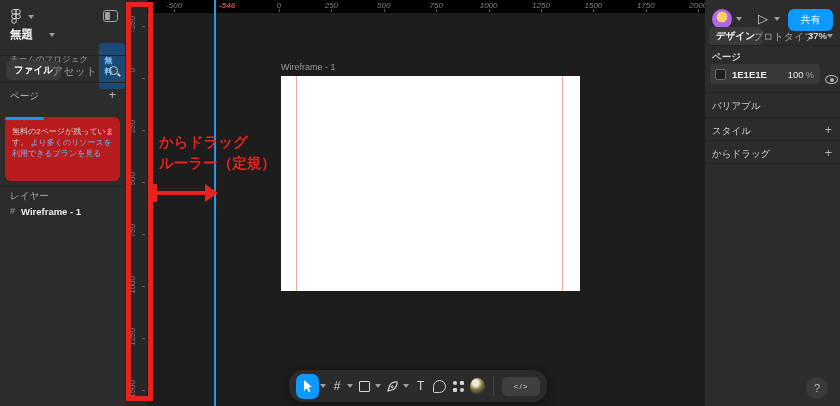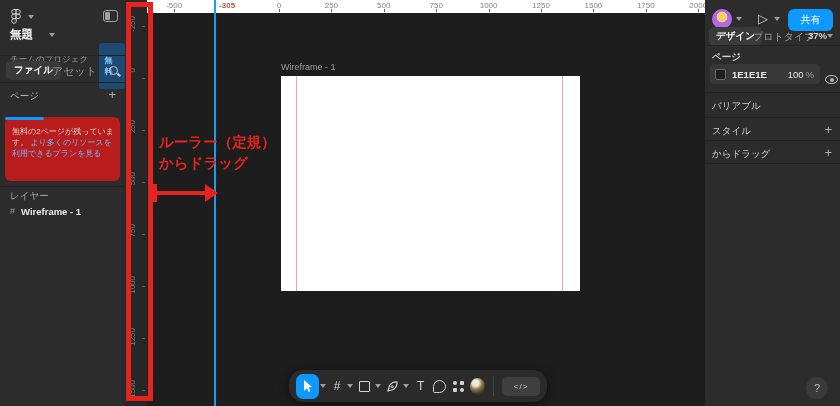--- a/index.html
+++ b/index.html
@@ -2,21 +2,21 @@
 <html style="--accent: #0d99ff; --annotation-red: #e6241d; --guide-blue: #1e9bf0; --badge-bg: #1d4a74; --badge-fg: #85c5f7; --link-blue: #6cb8f8;"><head>
 <meta charset="utf-8">
 <style>
   * { margin:0; padding:0; box-sizing:border-box; }
   html,body { width:840px; height:406px; overflow:hidden; background:#1e1e1e;
     font-family:"Liberation Sans","DejaVu Sans",sans-serif; }
   .abs { position:absolute; }
   #stage { position:relative; width:840px; height:406px; background:#1d1d1d; }
 
   
-  #h-ruler { left:125px; top:0; width:580px; height:13px; background:#ffffff; }
+  #h-ruler { left:125px; top:0; width:580px; height:13px; background:#000000;font-style:italic; }
   #v-ruler { left:125px; top:0; width:22px; height:406px; background:#272727; }
   .h-tick-label { position:absolute; top:1px; transform:translateX(-50%); font-size:8px; color:#828282; }
   .h-tick-mark { position:absolute; top:9px; width:1px; height:3px; background:#606060; }
   .v-tick-label { position:absolute; left:3px; font-size:8px; color:#828282;
      writing-mode:vertical-rl; transform:rotate(180deg); }
   .v-tick-mark { position:absolute; left:17px; width:3px; height:1px; background:#606060; }
   #guide-label { position:absolute; top:1px; font-size:8px; font-weight:bold; color:#c4504a; }
 
   
   #guide-line { left:215px; top:0; width:2px; height:406px; background:var(--guide-blue,#1e9bf0); z-index:4; }
@@ -151,21 +151,21 @@
       <span class="h-tick-label" style="left: 363.6px;">1000</span>
       <span class="h-tick-mark" style="left: 363.6px;"></span>
       <span class="h-tick-label" style="left: 416px;">1250</span>
       <span class="h-tick-mark" style="left: 416px;"></span>
       <span class="h-tick-label" style="left: 468.4px;">1500</span>
       <span class="h-tick-mark" style="left: 468.4px;"></span>
       <span class="h-tick-label" style="left: 520.8px;">1750</span>
       <span class="h-tick-mark" style="left: 520.8px;"></span>
       <span class="h-tick-label" style="left: 573.2px;">2000</span>
       <span class="h-tick-mark" style="left: 573.2px;"></span>
-      <span id="guide-label" style="left: 94.072px;">-305</span>
+      <span id="guide-label" style="left: 94.072px;">-546</span>
     </div>
   <div class="abs" id="v-ruler">
       <span class="v-tick-label" style="top: 16px;">-250</span>
       <span class="v-tick-mark" style="top: 26px;"></span>
       <span class="v-tick-label" style="top: 68px;">0</span>
       <span class="v-tick-mark" style="top: 78px;"></span>
       <span class="v-tick-label" style="top: 120px;">250</span>
       <span class="v-tick-mark" style="top: 130px;"></span>
       <span class="v-tick-label" style="top: 172px;">500</span>
       <span class="v-tick-mark" style="top: 182px;"></span>
@@ -297,20 +297,20 @@
           <i></i>
         </span>
     </div>
     <div id="ai-sphere"></div>
     <div class="tb-sep"></div>
     <div id="dev-toggle">&lt;/&gt;</div>
   </div>
 
   <div class="abs" id="annotation-box"></div>
   <div class="abs" id="annotation-text">
+    <div>からドラッグ</div>
     <div>ルーラー（定規）</div>
-    <div>からドラッグ</div>
   </div>
   <div class="abs" id="arrow-tail"></div>
   <div class="abs" id="arrow-shaft"></div>
   <div class="abs" id="arrow-head"></div>
 
 </div>
 
 </body></html>

